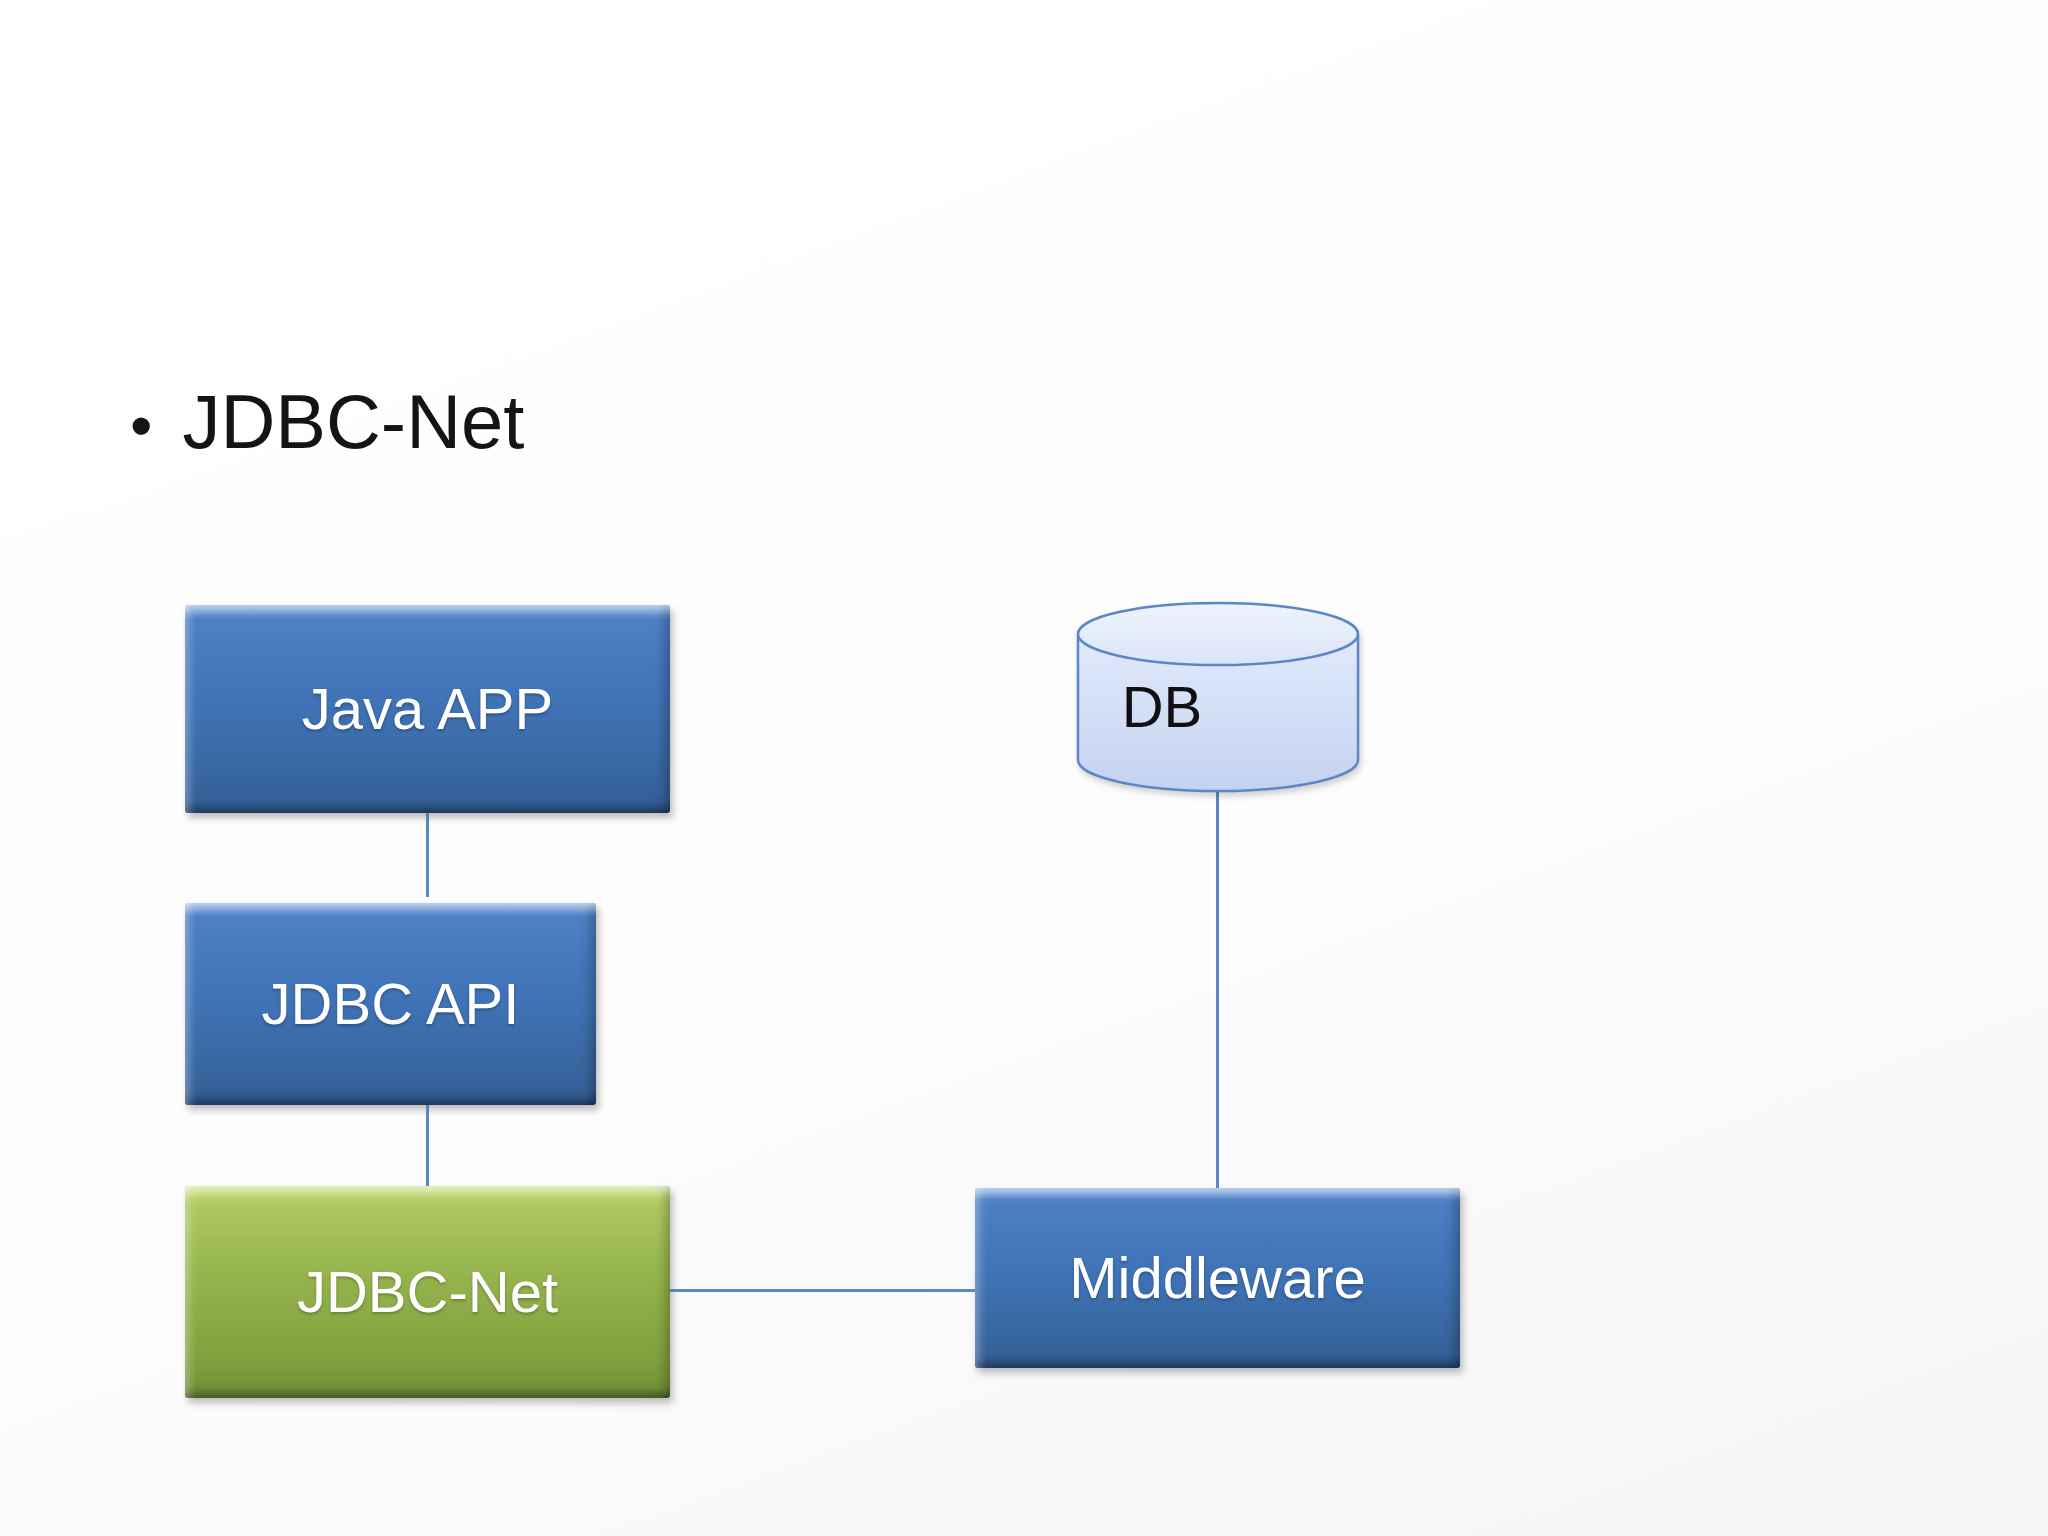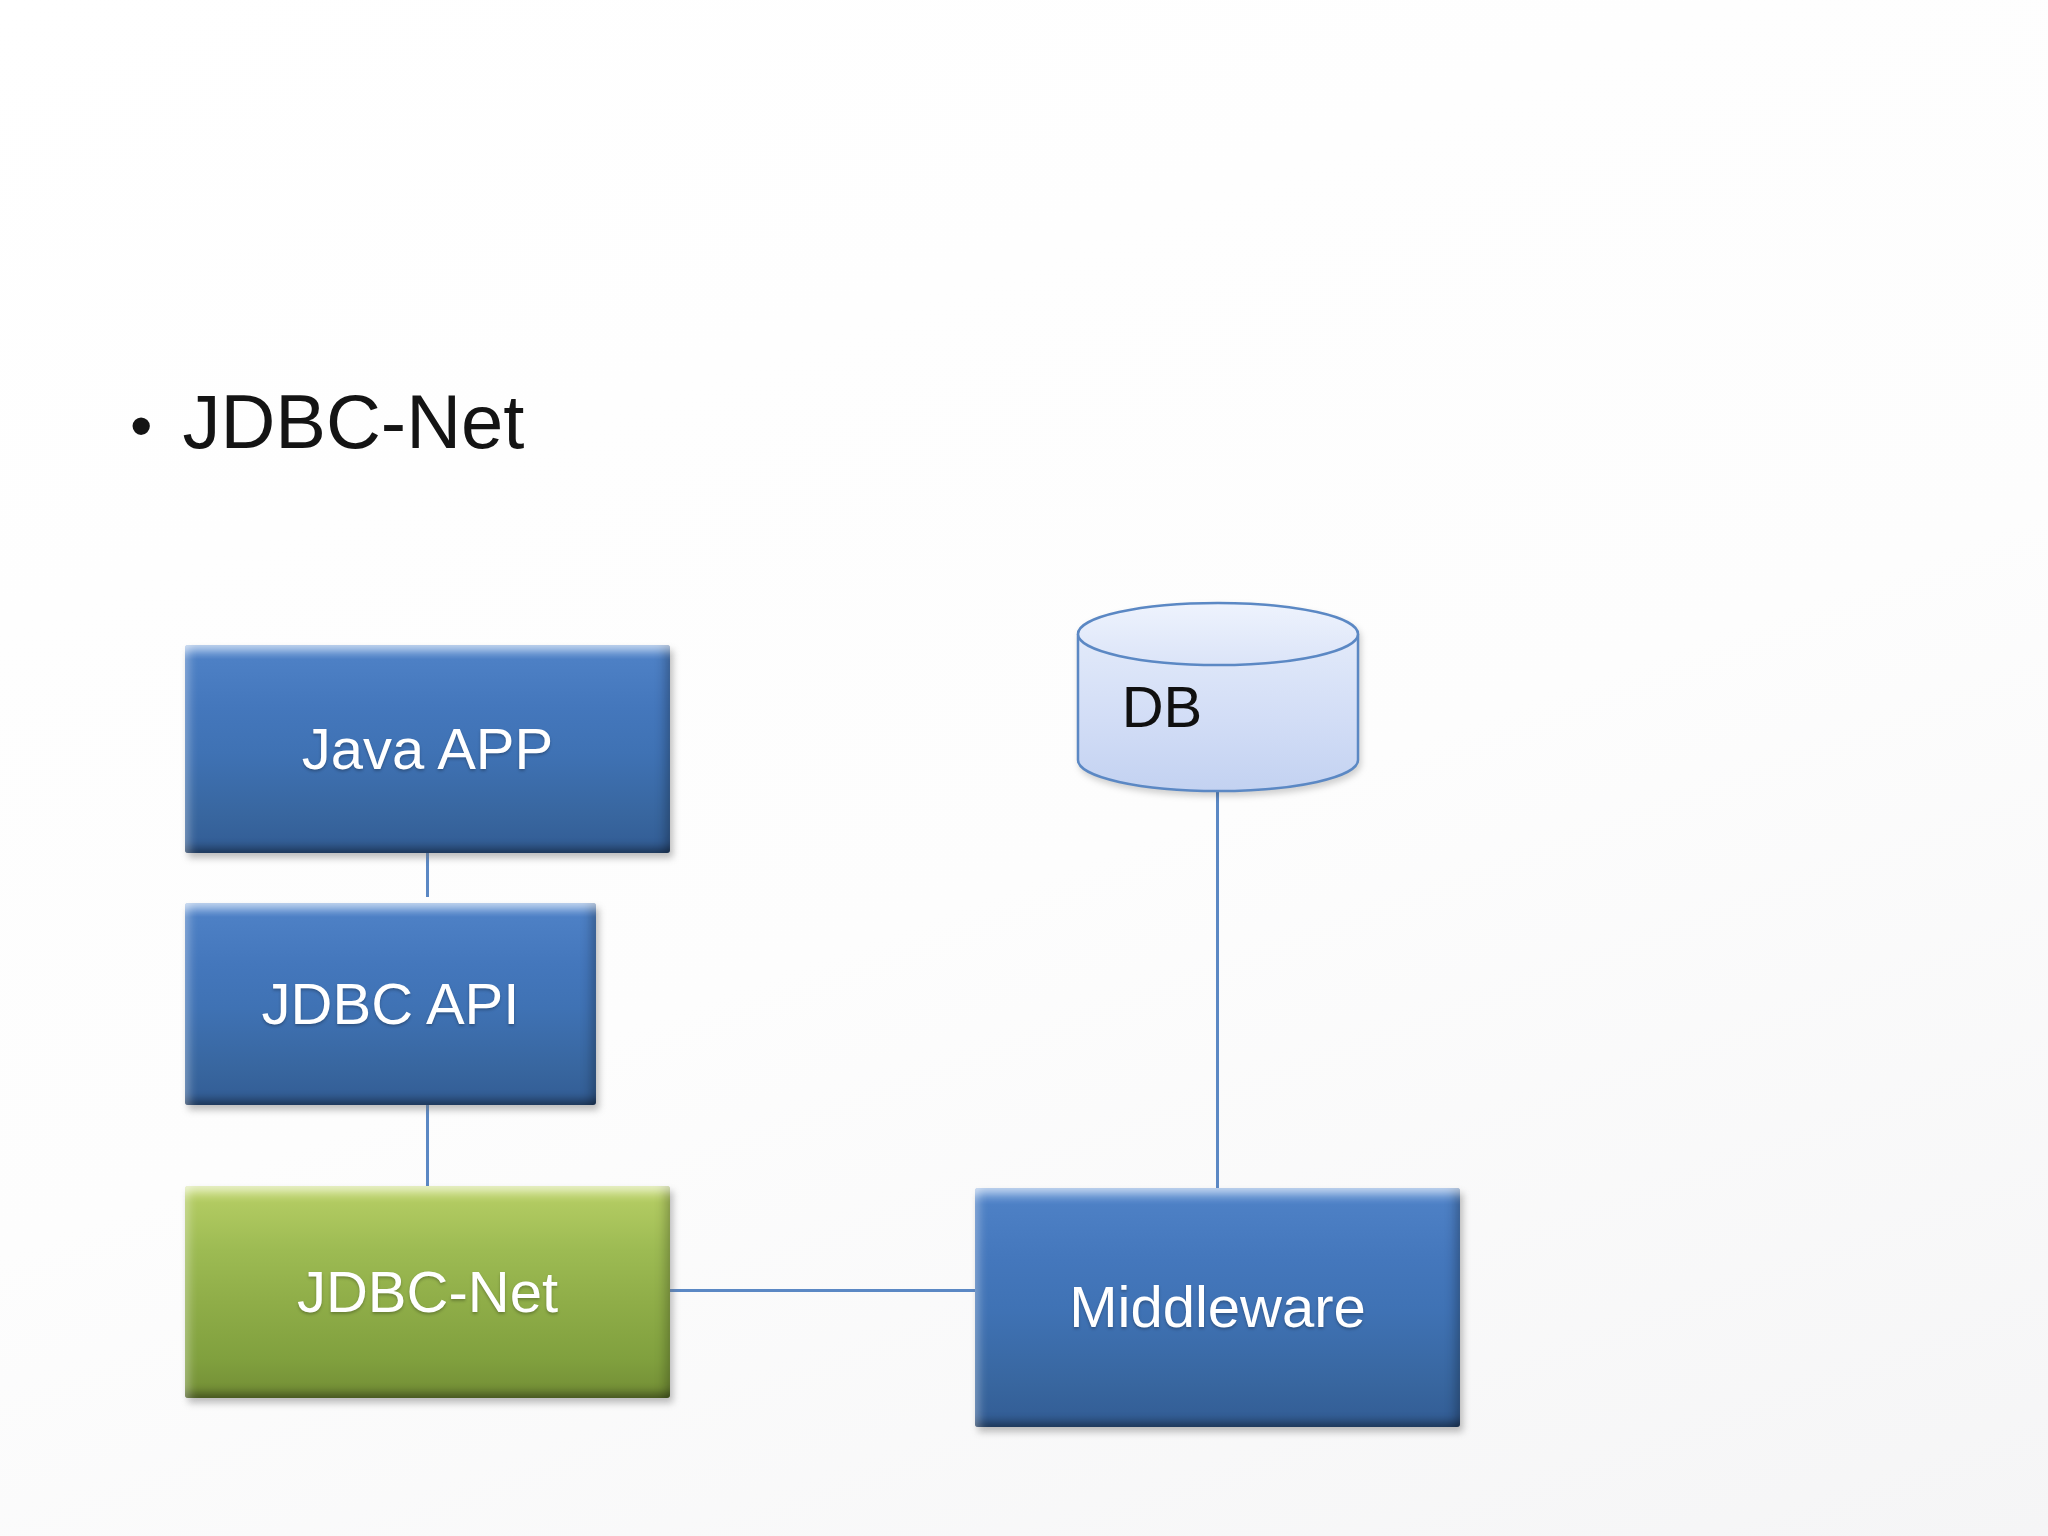--- a/index.html
+++ b/index.html
@@ -71,24 +71,24 @@
     background: linear-gradient(180deg,
       #d0e189 0%, #b1ca61 8%, #9dbb53 30%, #8fad48 55%,
       #80a03e 82%, #728d35 100%);
     box-shadow:
       inset 0 12px 9px -7px rgba(255,255,255,0.55),
       inset 12px 0 10px -8px rgba(255,255,255,0.35),
       inset -12px 0 12px -8px rgba(0,0,0,0.28),
       inset 0 -13px 10px -8px rgba(0,0,0,0.40),
       3px 5px 7px rgba(110,110,110,0.45);
   }
-  #node-java-app   { left: 185px; top: 605px;  width: 485px; height: 208px; margin-top: 40px; }
+  #node-java-app   { left: 185px; top: 605px;  width: 485px; height: 208px; }
   #node-jdbc-api   { left: 185px; top: 895px;  width: 411px; height: 202px; margin-top: 8px; }
   #node-jdbc-net   { left: 185px; top: 1186px; width: 485px; height: 212px; }
-  #node-middleware { left: 975px; top: 1188px; width: 485px; height: 239px; }
+  #node-middleware { left: 975px; top: 1188px; width: 485px; height: 180px; }
   
   .cylinder-svg {
     position: absolute;
     left: 1076px;
     top: 601px;
     width: 284px;
     height: 192px;
     z-index: 2;
     filter: drop-shadow(2px 4px 3px rgba(0,0,0,0.18));
   }

